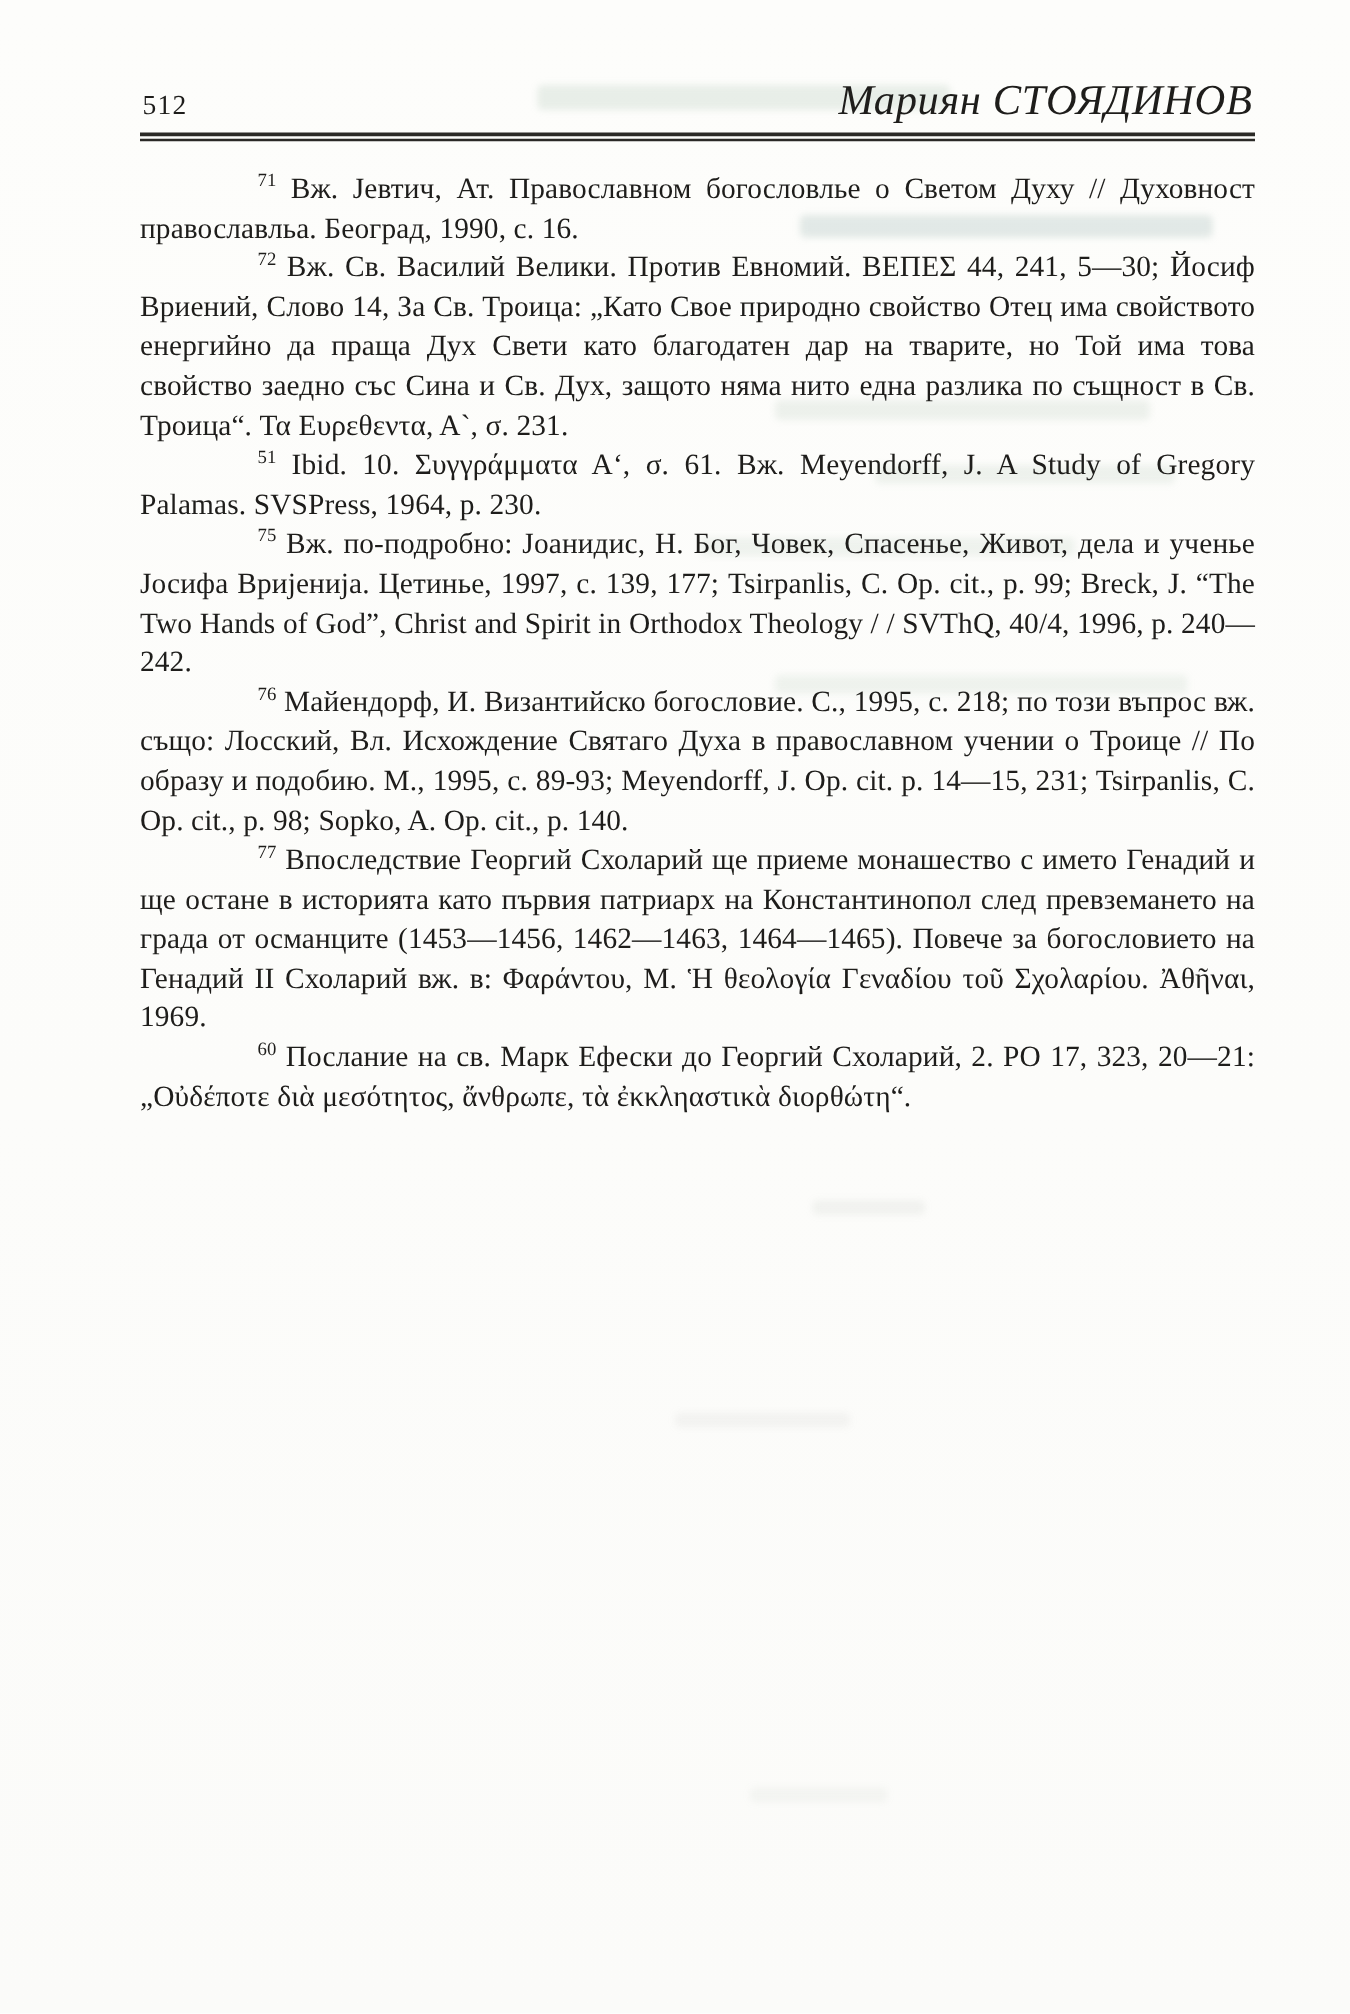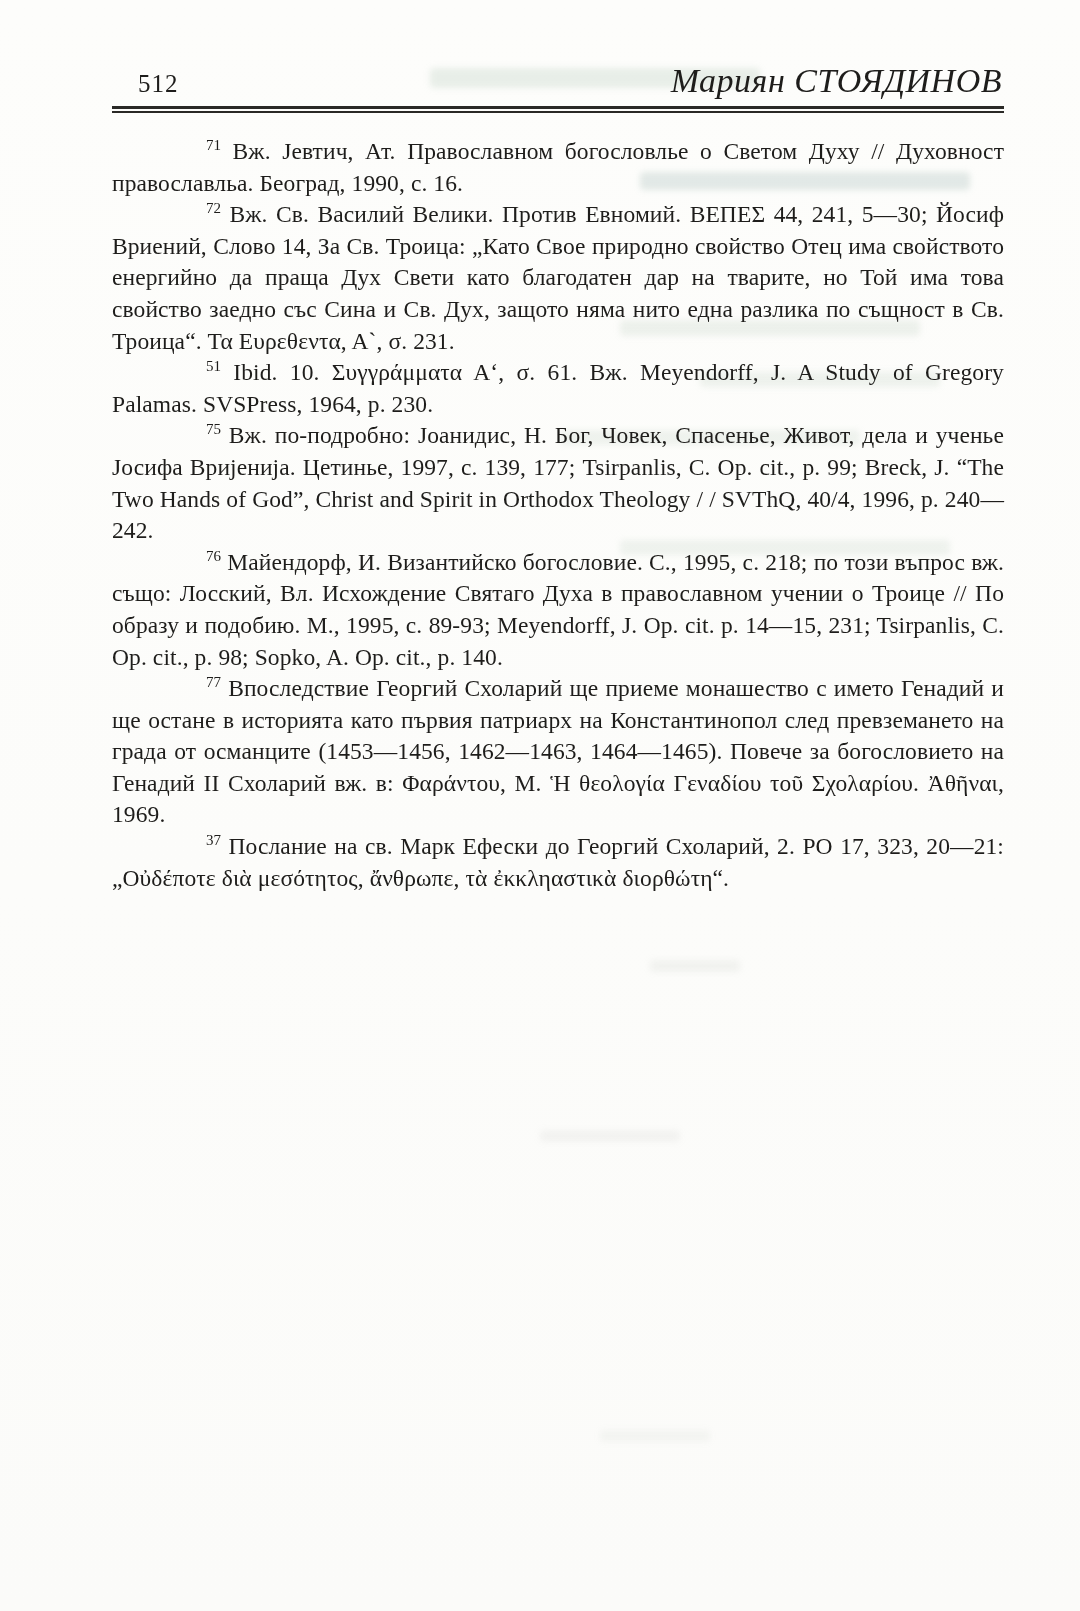--- a/index.html
+++ b/index.html
@@ -22,23 +22,22 @@
     top: 62px;
     width: 892px;
   }
   .header {
     display: flex;
     justify-content: space-between;
     align-items: baseline;
     padding: 0 2px 6px 2px;
   }
   .page-number {
-    font-size: 25px;
+    font-size: 22px;
     letter-spacing: 1px;
-    margin-left: 24px;
   }
   .running-head {
     font-size: 34px;
     font-style: italic;
     letter-spacing: 0.5px;
   }
   .header-rule {
     height: 7px;
     border-top: 3px solid #2a2926;
     border-bottom: 2px solid #2a2926;
@@ -99,16 +98,16 @@
       <span class="running-head">Мариян СТОЯДИНОВ</span>
     </div>
     <div class="header-rule"></div>
     <div class="footnotes">
         <p class="footnote"><sup>71</sup> <span>Вж. </span><span class="b">Јевтич, Ат.</span><span> Православном богословлье о Светом Духу // Духовност православльа. Београд, 1990, с. 16.</span></p>
         <p class="footnote"><sup>72</sup> <span>Вж. </span><span class="b">Св. Василий Велики.</span><span> Против Евномий. ВЕПЕΣ 44, 241, 5—30; Йосиф Вриений, </span><span class="i">Слово 14, За Св. Троица</span><span>: „Като Свое природно свойство Отец има свойството енергийно да праща Дух Свети като благодатен дар на тварите, но Той има това свойство заедно със Сина и Св. Дух, защото няма нито една разлика по същност в Св. Троица“. Τα Ευρεθεντα, Α`, σ. 231.</span></p>
         <p class="footnote"><sup>51</sup> <span>Ibid. 10. Συγγράμματα Α‘, σ. 61. Вж. </span><span class="b">Meyendorff, J.</span><span> A Study of Gregory Palamas. SVSPress, 1964, p. 230.</span></p>
         <p class="footnote"><sup>75</sup> <span>Вж. по-подробно: </span><span class="b">Јоанидис, Н.</span><span> Бог, Човек, Спасенье, Живот, дела и ученье Јосифа Вријенија. Цетинье, 1997, с. 139, 177; </span><span class="b">Tsirpanlis, C</span><span>. Op. cit., p. 99; </span><span class="b">Breck, J</span><span>. “The Two Hands of God”, Christ and Spirit in Orthodox Theology / / </span><span class="i">SVThQ</span><span>, 40/4, 1996, p. 240—242.</span></p>
         <p class="footnote"><sup>76</sup> <span class="b">Майендорф, И.</span><span> Византийско богословие. С., 1995, с. 218; по този въпрос вж. също: </span><span class="b">Лосский, Вл.</span><span> Исхождение Святаго Духа в православном учении о Троице // По образу и подобию. М., 1995, с. 89-93; </span><span class="b">Meyendorff, J.</span><span> Op. cit. p. 14—15, 231; </span><span class="b">Tsirpanlis, C</span><span>. Op. cit., p. 98; </span><span class="b">Sopko, A</span><span>. Op. cit., p. 140.</span></p>
         <p class="footnote"><sup>77</sup> <span>Впоследствие Георгий Схоларий ще приеме монашество с името </span><span class="i">Генадий</span><span> и ще остане в историята като първия патриарх на Константинопол след превземането на града от османците (1453—1456, 1462—1463, 1464—1465</span><span class="i">)</span><span>. Повече за богословието на Генадий II Схоларий вж. в: </span><span class="b">Φαράντου, Μ.</span><span> Ἡ θεολογία Γεναδίου τοῦ Σχολαρίου. Ἀθῆναι, 1969.</span></p>
-        <p class="footnote"><sup>37</sup> <span>Послание на св. Марк Ефески до Георгий Схоларий, 2. PO 17, 323, 20—21: „Οὐδέποτε διὰ μεσότητος, ἄνθρωπε, τὰ ἐκκληαστικὰ διορθώτη“.</span></p>
+        <p class="footnote"><sup>60</sup> <span>Послание на св. Марк Ефески до Георгий Схоларий, 2. PO 17, 323, 20—21: „Οὐδέποτε διὰ μεσότητος, ἄνθρωπε, τὰ ἐκκληαστικὰ διορθώτη“.</span></p>
       </div>
   </div>
 </div>
 
 </body></html>

